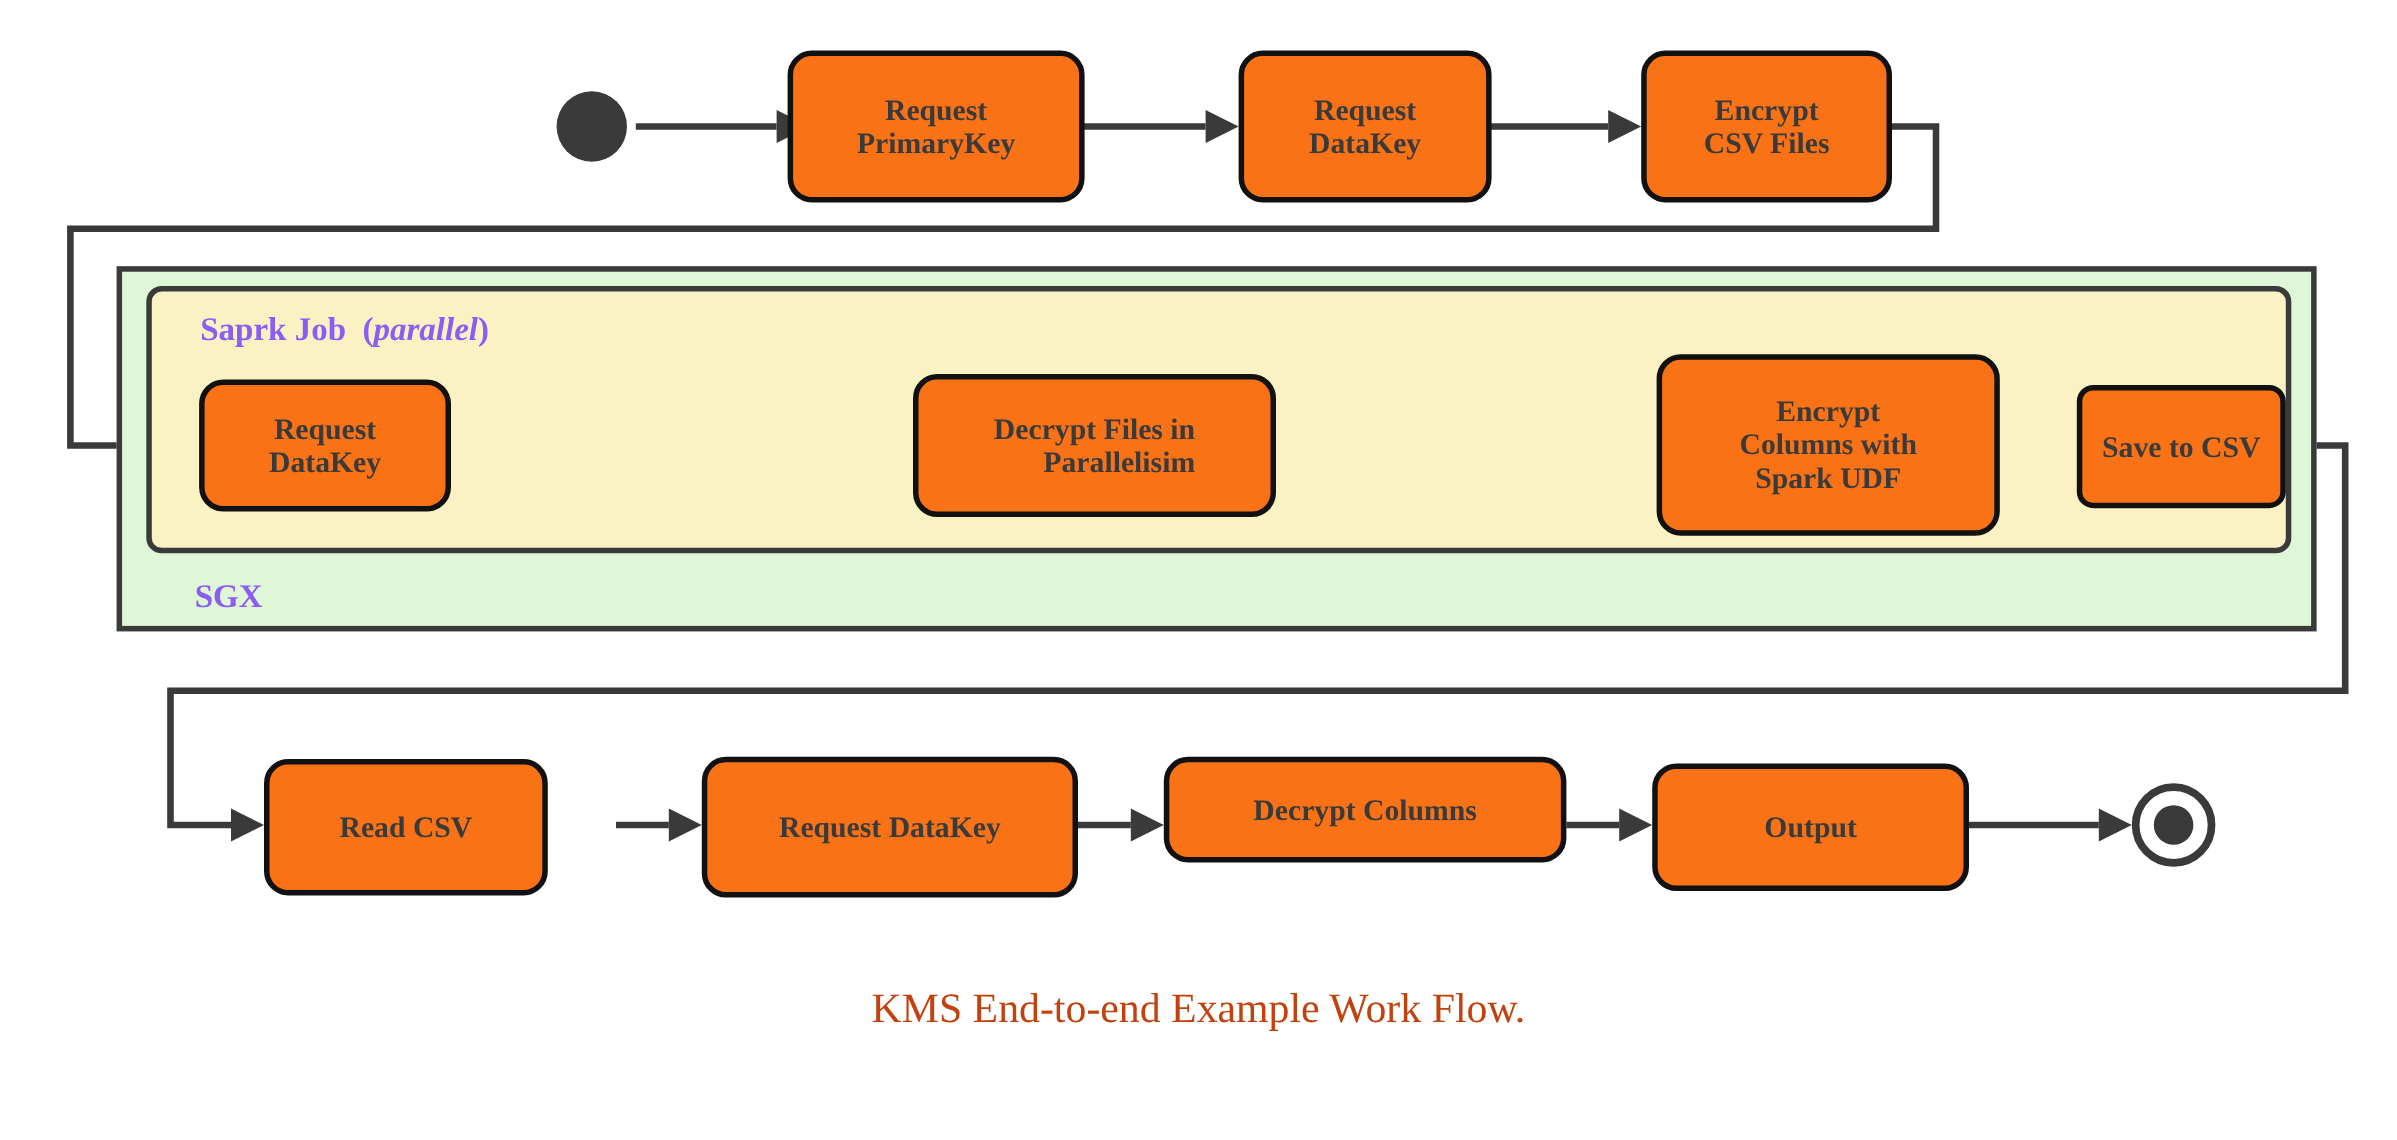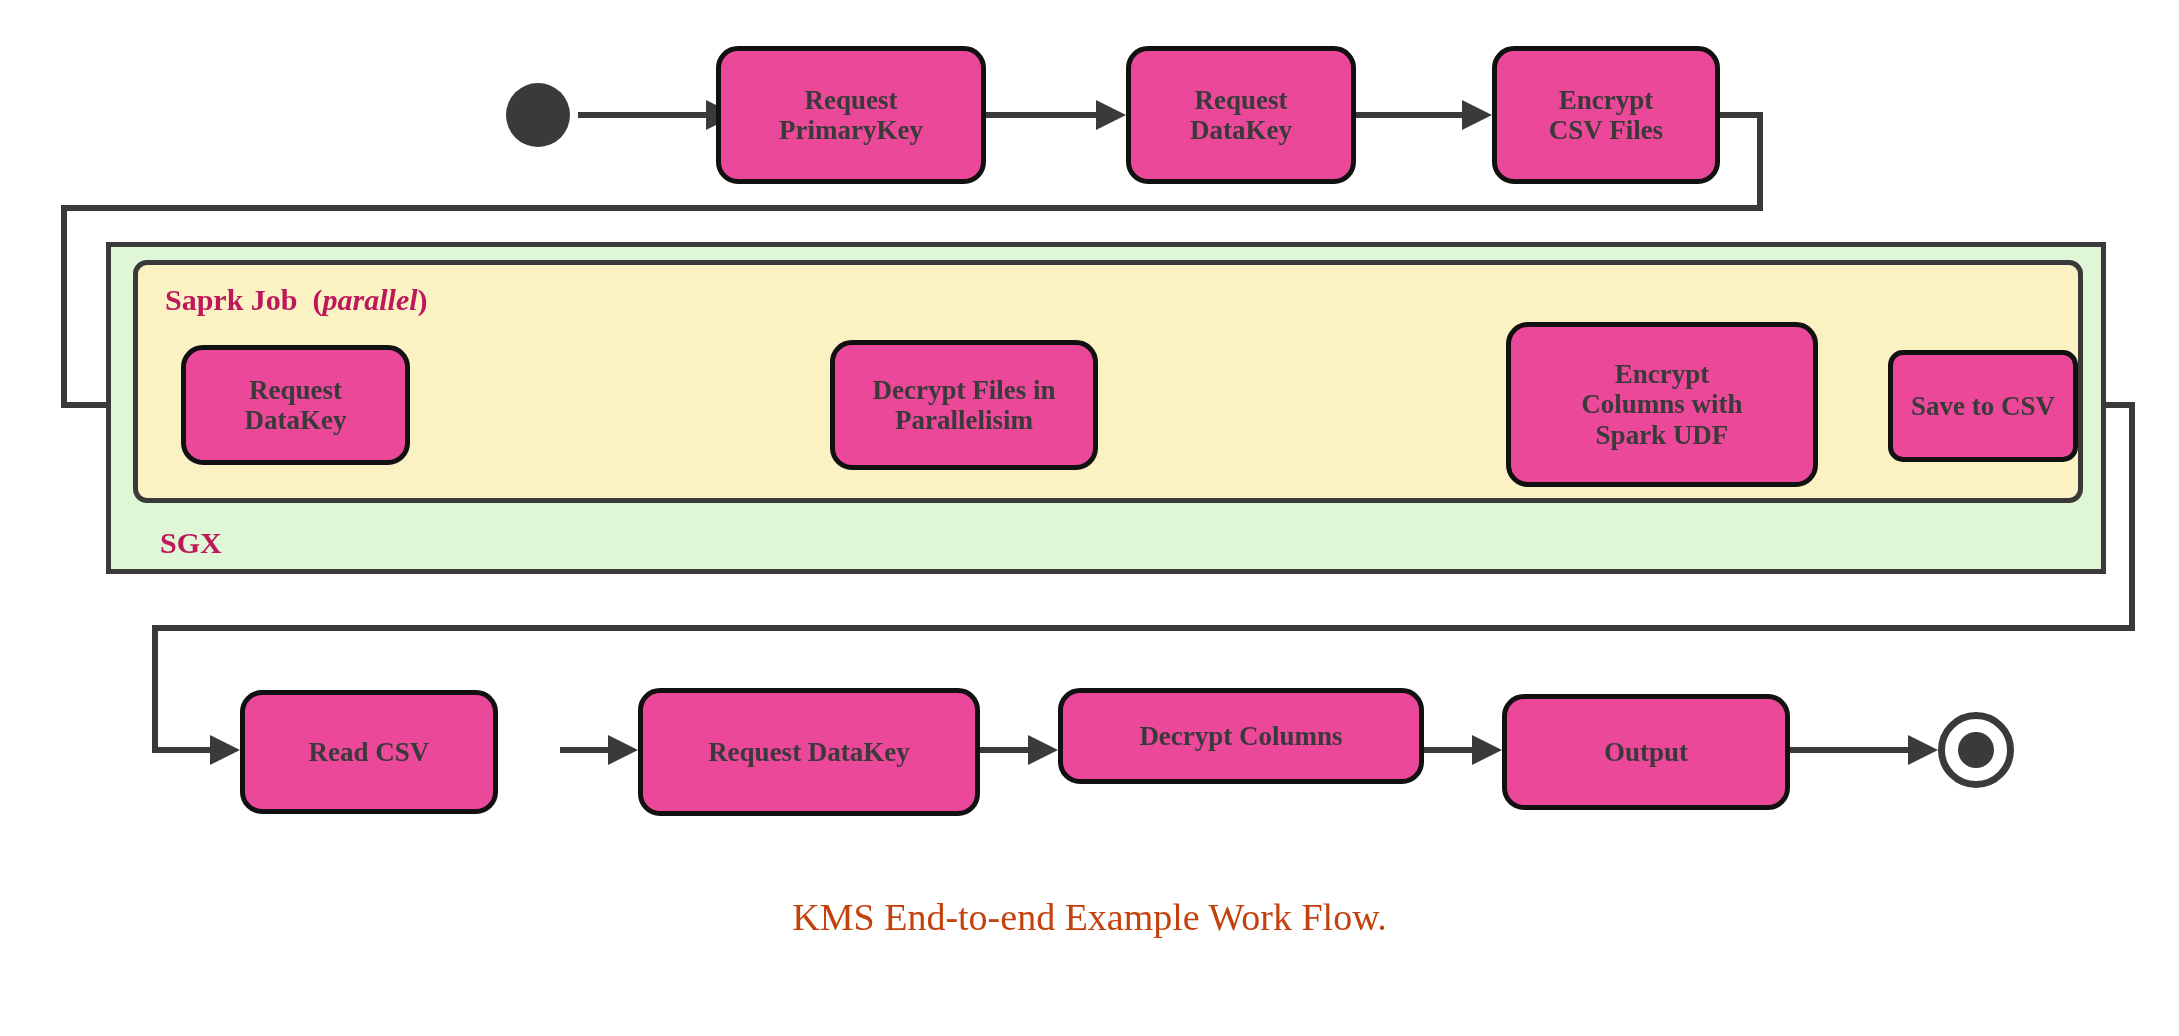--- a/index.html
+++ b/index.html
@@ -47,39 +47,40 @@
   }
   .container-spark {
     position: absolute;
     background: #fbf2c4;
     border: 5px solid #3a3a3a;
     border-radius: 14px;
     box-sizing: border-box;
   }
   .container-label {
     position: absolute;
-    color: #be185d;
+    color: #8b5cf6;
     font-weight: bold;
     font-size: 30px;
     white-space: nowrap;
     line-height: 1;
+    margin-left: 17px;
   }
   .container-label .paren-italic {
     font-style: italic;
     font-weight: bold;
   }
   .container-label .paren {
     font-weight: bold;
     font-style: normal;
   }
 
   
   .node {
     position: absolute;
-    background: #ec4899;
+    background: #f97316;
     border: 5px solid #111111;
     border-radius: 22px;
     box-sizing: border-box;
     display: flex;
     align-items: center;
     justify-content: center;
     text-align: center;
     color: #3a3a3a;
     font-weight: bold;
     font-size: 27px;
@@ -190,21 +191,21 @@
   <div class="container-spark" style="left:133px; top:260px; width:1950px; height:243px;">
   </div>
   <div class="container-label" style="left:165px; top:285px;">
     <span>Saprk Job</span><span>&nbsp;&nbsp;</span><span class="paren">(</span><span class="paren-italic">parallel</span><span class="paren">)</span>
   </div>
 
   <div class="node" style="left:181px; top:345px; width:229px; height:120px;">Request
 DataKey</div>
 
 
-  <div class="node" style="left:830px; top:340px; width:268px; height:130px;">Decrypt Files in
+  <div class="node" style="left:830px; top:340px; width:330px; height:130px;text-align:right;">Decrypt Files in
 Parallelisim</div>
 
 
   <div class="node" style="left:1506px; top:322px; width:312px; height:165px;">Encrypt
 Columns with
 Spark UDF</div>
 
   <div class="node" style="left:1888px; top:350px; width:190px; height:112px;border-radius:15px;">Save to CSV</div>
 
   <div class="node" style="left:240px; top:690px; width:258px; height:124px;">Read CSV</div>

